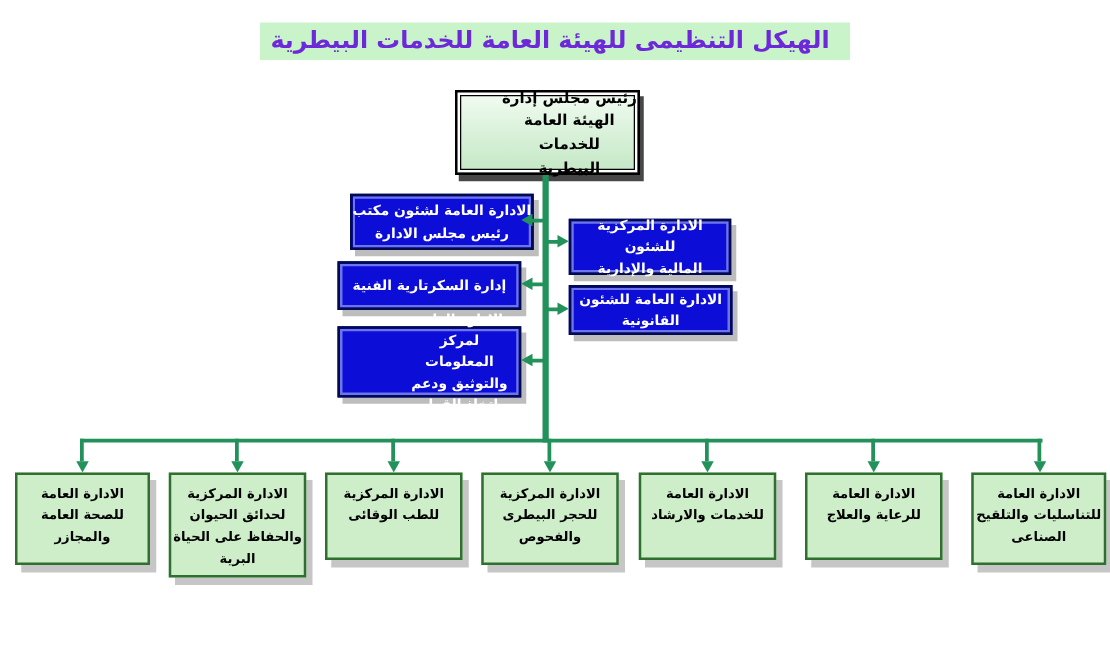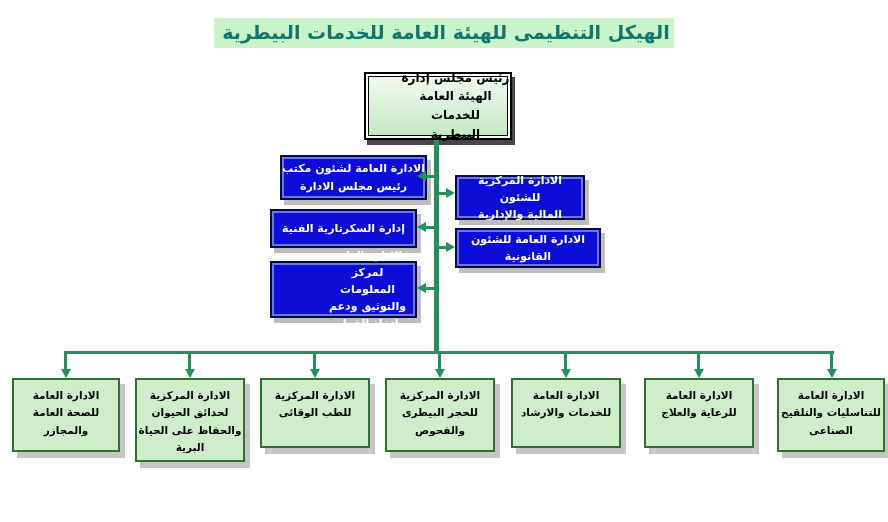--- a/index.html
+++ b/index.html
@@ -22,24 +22,24 @@
     font-family: "DejaVu Sans", sans-serif;
   }
   .title-wrap {
     position: absolute;
     left: 0; top: 18px; width: 888px;
     text-align: center;
   }
   .title-wrap span {
     display: inline-block;
     background: var(--highlight);
-    color: #0f766e;
+    color: #6d28d9;
     font-size: 19px;
     font-weight: bold;
-    padding: 3px 4px 5px 8px;
+    padding: 3px 16px 5px 8px;
   }
   .box {
     position: absolute;
     box-sizing: border-box;
     display: flex;
     align-items: center;
     justify-content: center;
     text-align: center;
     white-space: pre-line;
     font-weight: bold;
@@ -95,21 +95,21 @@
 
   <div class="box blue-box" dir="rtl" style="left:280px; top:155px; width:147px; height:45px;">الادارة العامة لشئون مكتب
 رئيس مجلس الادارة</div>
   <div class="box blue-box" dir="rtl" style="left:270px; top:209px; width:147px; height:39px;">إدارة السكرتارية الفنية</div>
   <div class="box blue-box" dir="rtl" style="left:270px; top:261px; width:147px; height:57px;padding-left:48px;">الادارة العامة لمركز
 المعلومات والتوثيق ودعم
 اتخاذ القرار</div>
 
   <div class="box blue-box" dir="rtl" style="left:455px; top:175px; width:130px; height:45px;">الادارة المركزية للشئون
 المالية والإدارية</div>
-  <div class="box blue-box" dir="rtl" style="left:455px; top:228px; width:146px; height:40px;">الادارة العامة للشئون
+  <div class="box blue-box" dir="rtl" style="left:455px; top:228px; width:131px; height:40px;">الادارة العامة للشئون
 القانونية</div>
 
   <div class="hline" style="left:425px; top:175px; width:12px; height:3px;"></div>
   <div class="ah ah-left" style="left:417px; top:171px;"></div>
 
   <div class="hline" style="left:425px; top:226px; width:12px; height:3px;"></div>
   <div class="ah ah-left" style="left:417px; top:222px;"></div>
 
   <div class="hline" style="left:425px; top:287px; width:12px; height:3px;"></div>
   <div class="ah ah-left" style="left:417px; top:283px;"></div>

